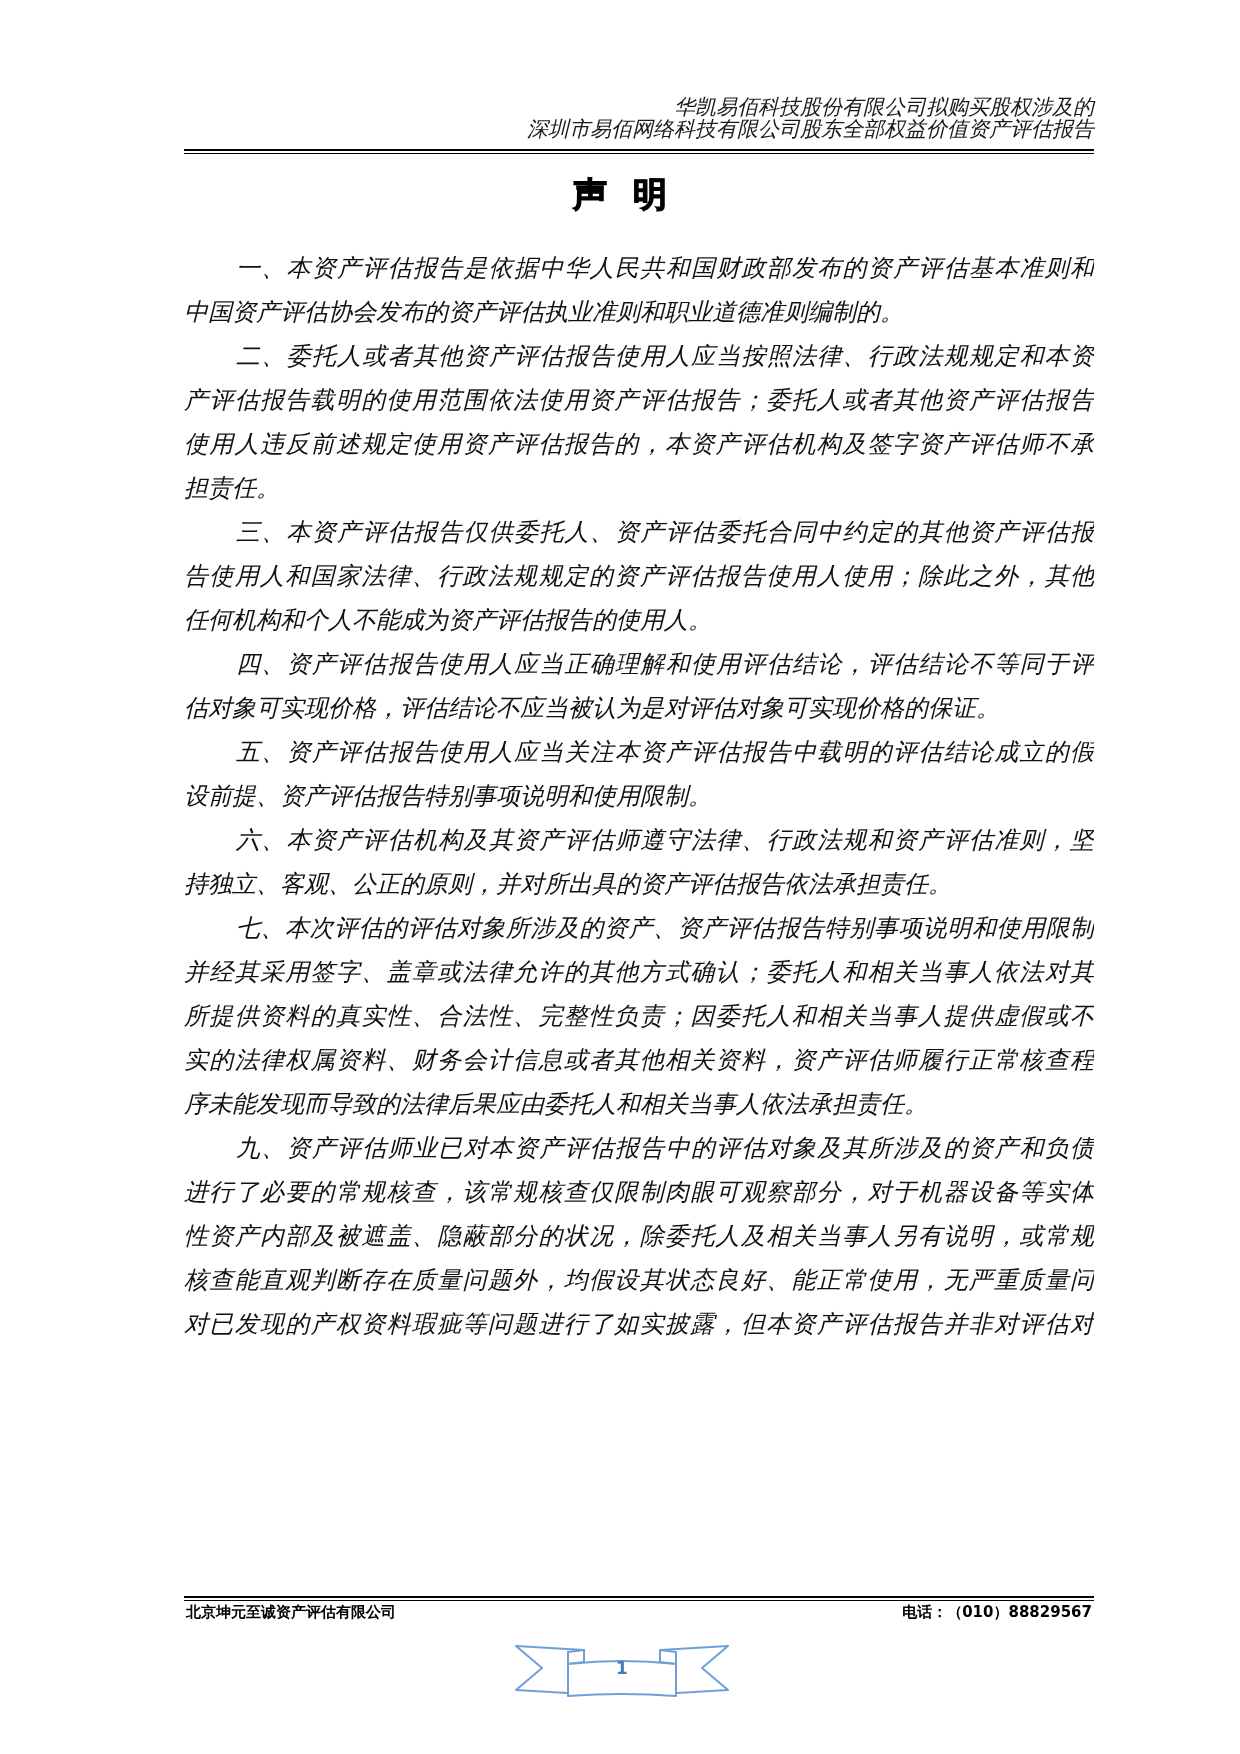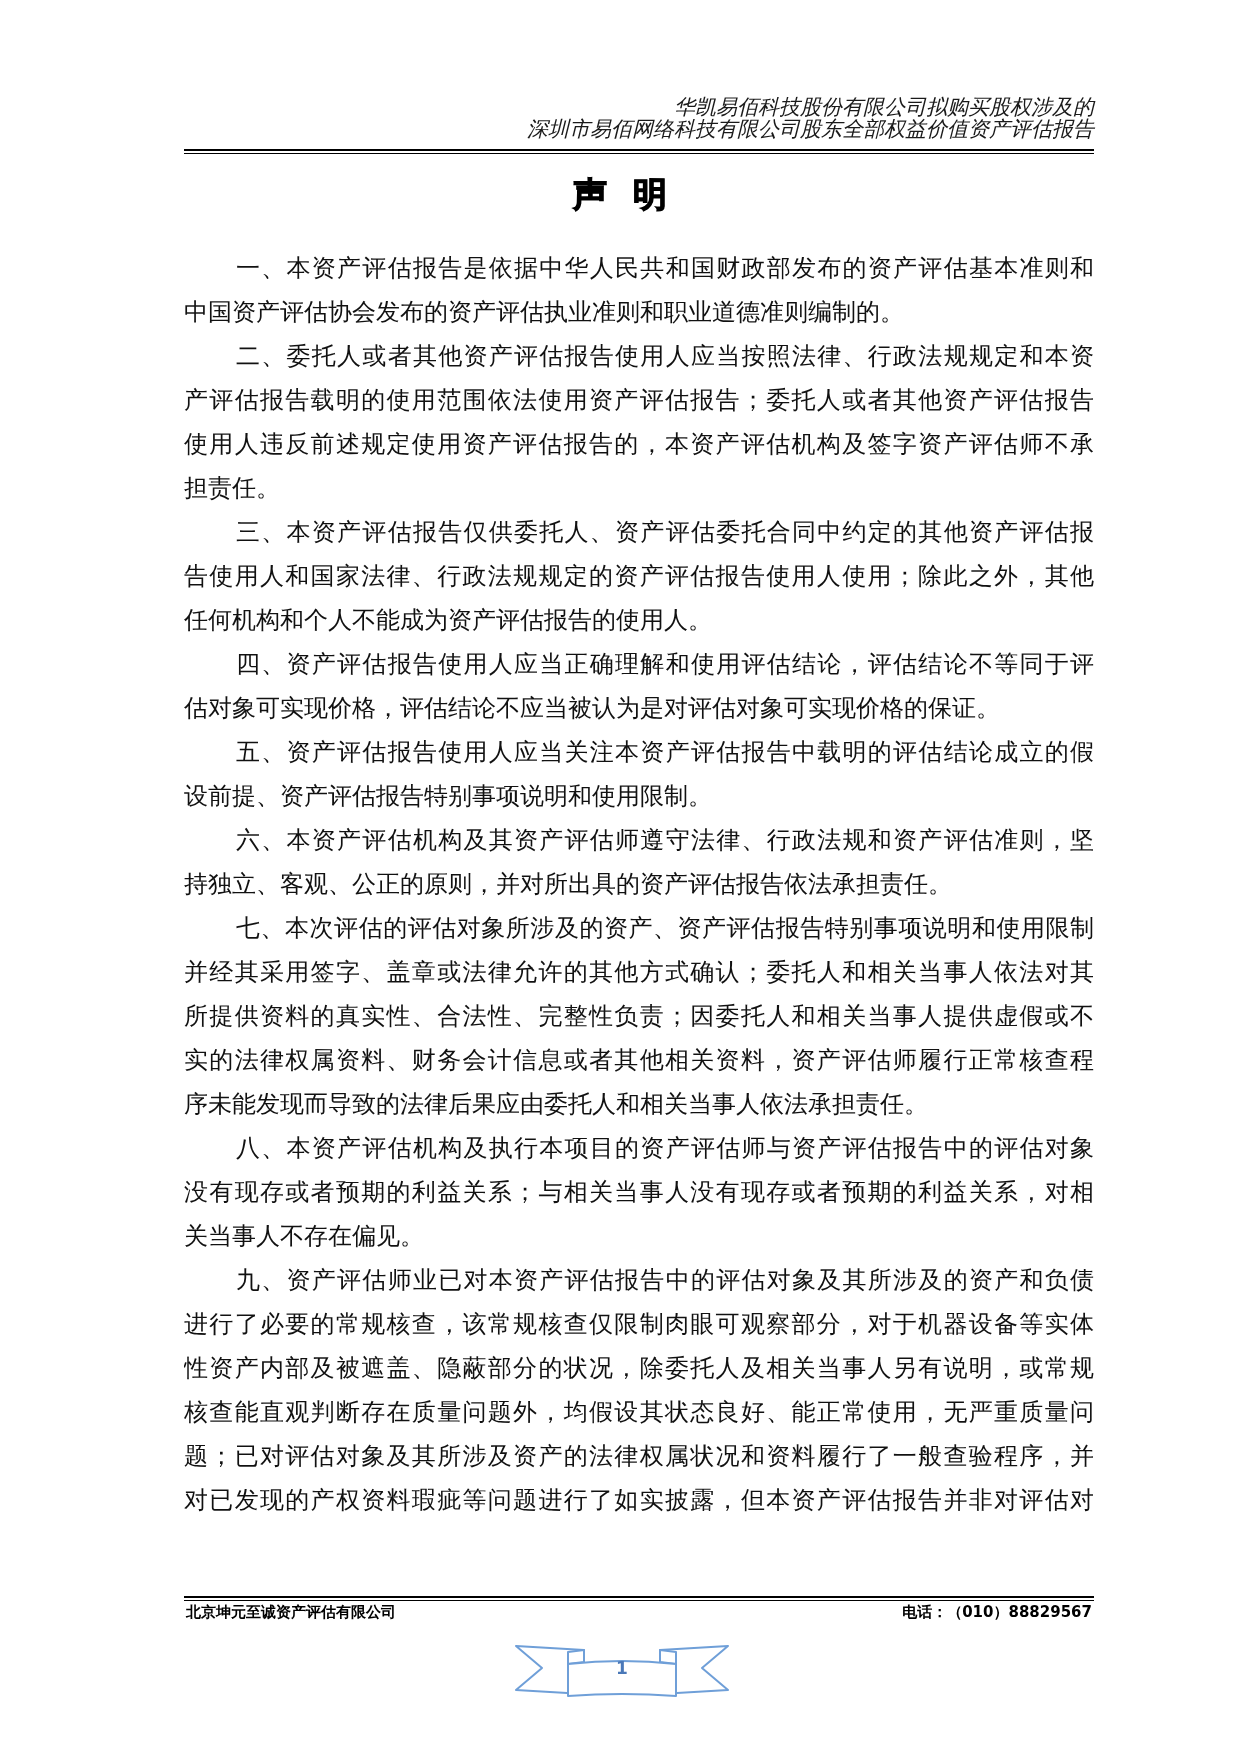--- a/index.html
+++ b/index.html
@@ -49,20 +49,21 @@
       letter-spacing: 26px;
       text-indent: 26px;
       color: #000;
       -webkit-text-stroke: 1.2px #000;
     }
     .body-text {
       position: absolute;
       left: 184px;
       top: 246px;
       width: 910px;
+      font-style: italic;
     }
     .line {
       display: block;
       height: 44px;
       line-height: 44px;
       font-size: 24px;
       white-space: nowrap;
       text-align: justify;
       text-align-last: justify;
       overflow: hidden;
@@ -166,30 +167,24 @@
       <span class="line last">持独立、客观、公正的原则，并对所出具的资产评估报告依法承担责任。</span>
     </div>
     <div>
       <span class="line indent">七、本次评估的评估对象所涉及的资产、资产评估报告特别事项说明和使用限制</span>
       <span class="line">并经其采用签字、盖章或法律允许的其他方式确认；委托人和相关当事人依法对其</span>
       <span class="line">所提供资料的真实性、合法性、完整性负责；因委托人和相关当事人提供虚假或不</span>
       <span class="line">实的法律权属资料、财务会计信息或者其他相关资料，资产评估师履行正常核查程</span>
       <span class="line last">序未能发现而导致的法律后果应由委托人和相关当事人依法承担责任。</span>
     </div>
     <div>
-      <span class="line indent">八、本资产评估机构及执行本项目的资产评估师与资产评估报告中的评估对象</span>
-      <span class="line">没有现存或者预期的利益关系；与相关当事人没有现存或者预期的利益关系，对相</span>
-      <span class="line last">关当事人不存在偏见。</span>
-    </div>
-    <div>
       <span class="line indent">九、资产评估师业已对本资产评估报告中的评估对象及其所涉及的资产和负债</span>
       <span class="line">进行了必要的常规核查，该常规核查仅限制肉眼可观察部分，对于机器设备等实体</span>
       <span class="line">性资产内部及被遮盖、隐蔽部分的状况，除委托人及相关当事人另有说明，或常规</span>
       <span class="line">核查能直观判断存在质量问题外，均假设其状态良好、能正常使用，无严重质量问</span>
-      <span class="line">题；已对评估对象及其所涉及资产的法律权属状况和资料履行了一般查验程序，并</span>
       <span class="line">对已发现的产权资料瑕疵等问题进行了如实披露，但本资产评估报告并非对评估对</span>
     </div>
   </div>
 
 <div class="footer-rule"></div>
 <div class="footer-company">北京坤元至诚资产评估有限公司</div>
 <div class="footer-phone">电话：（010）88829567</div>
 
 <div class="ribbon">
   <svg width="216" height="62" viewBox="0 0 216 62">

